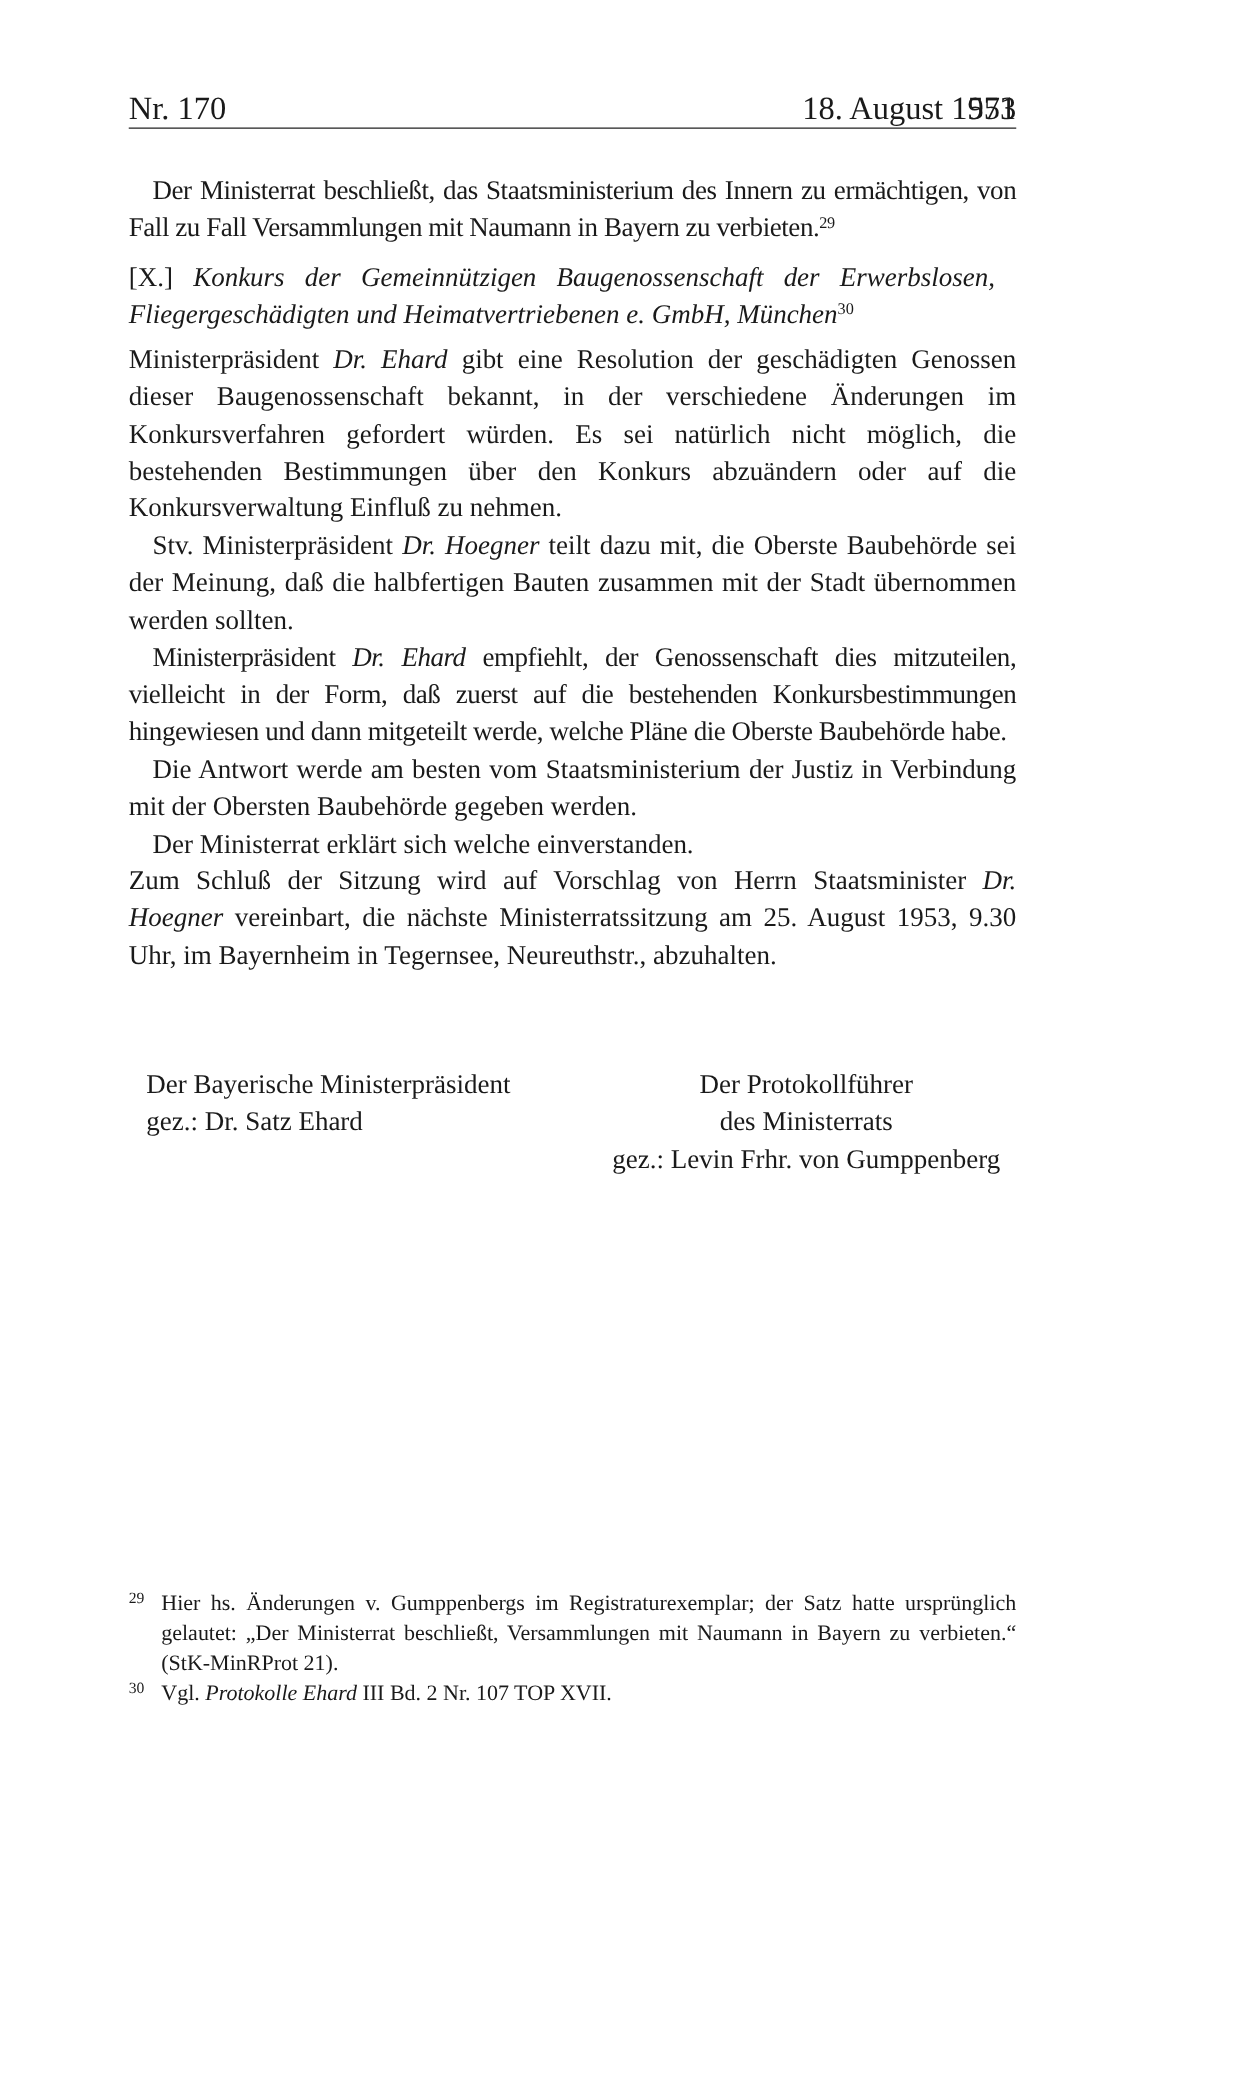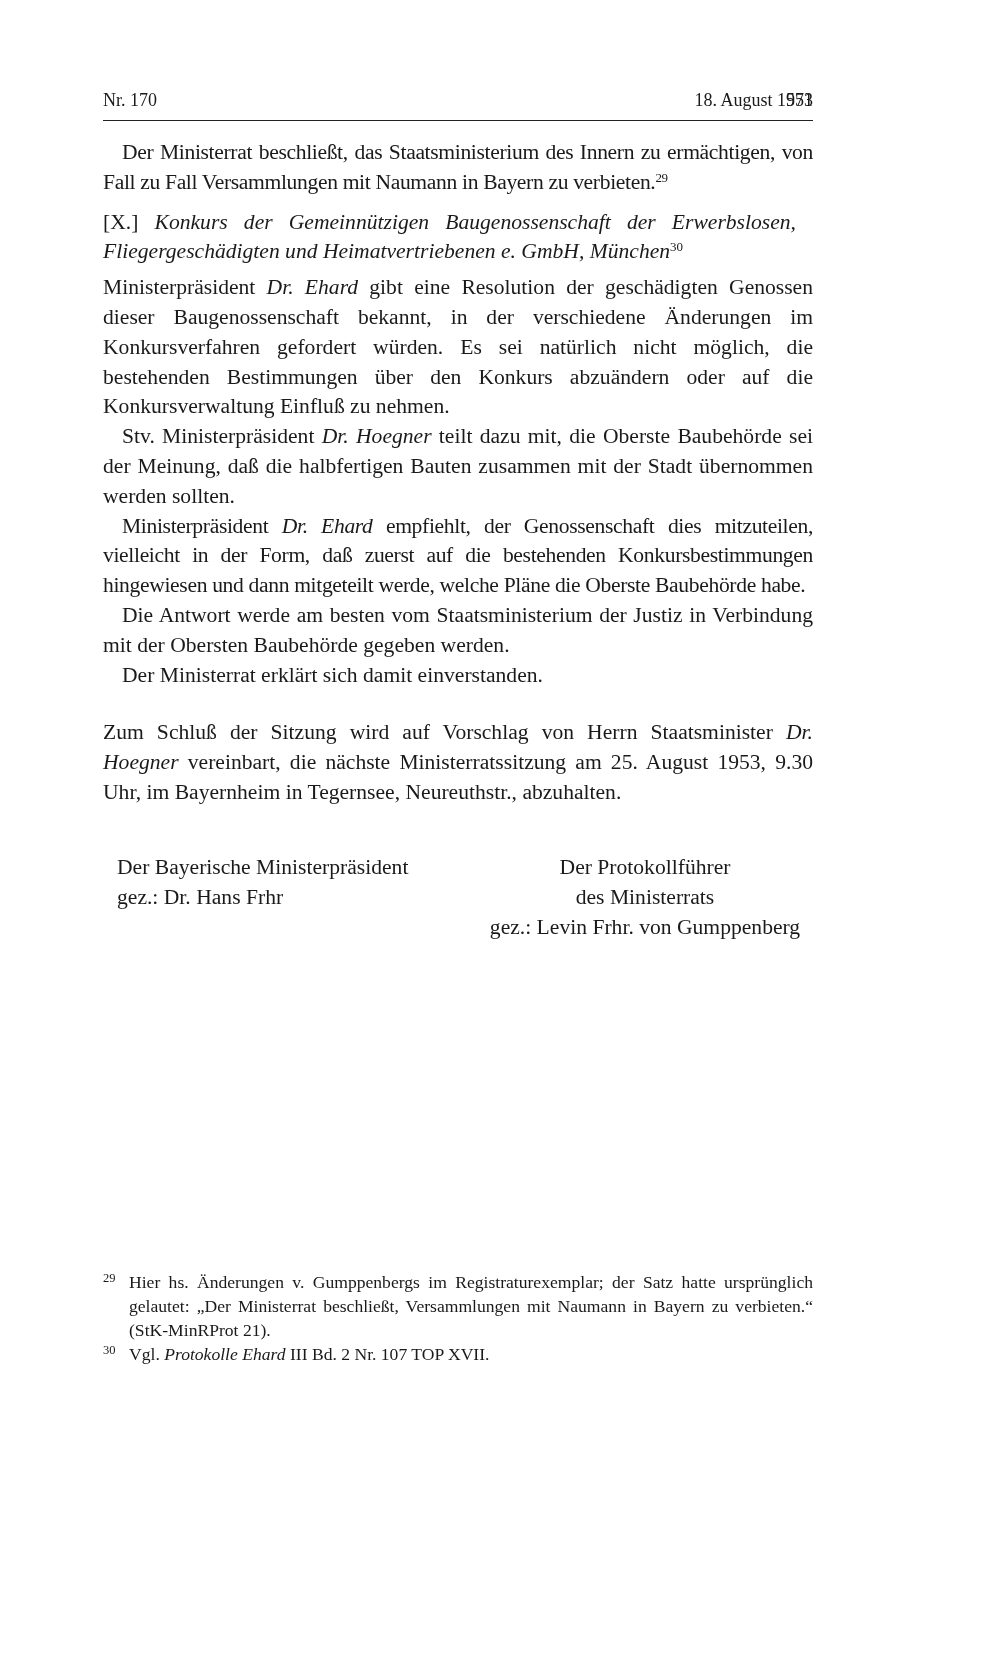--- a/index.html
+++ b/index.html
@@ -1,28 +1,28 @@
 <!DOCTYPE html>
 <html><head>
 <meta charset="utf-8">
 <style>
   html, body { margin: 0; padding: 0; background: #ffffff; }
   body { width: 1000px; height: 1666px; position: relative; overflow: hidden;
          font-family: "Liberation Serif", "DejaVu Serif", serif; color: #1a1a1a; }
   .page { position: absolute; left: 103px; top: 0; width: 710px; }
-  .running-head { position: absolute; top: 90px; left: 0; width: 710px; height: 30px;
-                  font-size: 18px; border-bottom: 1.4px solid #222; }
+  .running-head { position: absolute; top: 72px; left: 0; width: 710px; height: 30px;
+                  font-size: 26px; border-bottom: 1.4px solid #222; }
   .rh-left { position: absolute; left: 0; top: 0; }
   .rh-center { position: absolute; left: 0; right: 0; text-align: right; top: 0; }
   .rh-right { position: absolute; right: 0; top: 0; }
   .body-text { position: absolute; top: 138px; left: 0; width: 710px; font-size: 21.6px; line-height: 29.8px; }
   .p { margin: 0; text-align: justify; }
   .indent { text-indent: 19px; }
   .tight { letter-spacing: -0.35px; }
-  .gap-lg { margin-top: 28px; }
+  .gap-lg { }
   .heading { font-style: italic; margin: 10px 17px 6px 0; text-align: justify; }
   .heading .num { font-style: normal; }
   sup { font-size: 13px; vertical-align: 7px; line-height: 0; }
   .signatures { position: absolute; top: 852px; left: 0; width: 710px; font-size: 21.6px; line-height: 30px; }
   .sig-left { position: absolute; left: 14px; width: 320px; text-align: left; }
   .sig-right { position: absolute; left: 374px; width: 336px; text-align: center; }
   .footnotes { position: absolute; top: 1270px; left: 0; width: 710px; font-size: 17.6px; line-height: 24px; }
   .fn { position: relative; padding-left: 26px; text-align: justify; }
   .fn .fn-num { position: absolute; left: 0; top: -4px; font-size: 12.5px; }
   i, .it { font-style: italic; }
@@ -44,29 +44,29 @@
     <p class="heading"><span class="num">[X.]</span> <span>Konkurs der Gemeinnützigen Baugenossenschaft der Erwerbslosen, Fliegergeschädigten und Heimatvertriebenen e. GmbH, München</span><sup class="num">30</sup></p>
 
     <p class="p"><span>Ministerpräsident </span><i>Dr. Ehard</i><span> gibt eine Resolution der geschädigten Genossen dieser Baugenossenschaft bekannt, in der verschiedene Änderungen im Konkursverfahren gefordert würden. Es sei natürlich nicht möglich, die bestehenden Bestimmungen über den Konkurs abzuändern oder auf die Konkursverwaltung Einfluß zu nehmen.</span></p>
 
     <p class="p indent"><span>Stv. Ministerpräsident </span><i>Dr. Hoegner</i><span> teilt dazu mit, die Oberste Baubehörde sei der Meinung, daß die halbfertigen Bauten zusammen mit der Stadt übernommen werden sollten.</span></p>
 
     <p class="p indent tight"><span>Ministerpräsident </span><i>Dr. Ehard</i><span> empfiehlt, der Genossenschaft dies mitzuteilen, vielleicht in der Form, daß zuerst auf die bestehenden Konkursbestimmungen hingewiesen und dann mitgeteilt werde, welche Pläne die Oberste Baubehörde habe.</span></p>
 
     <p class="p indent">Die Antwort werde am besten vom Staatsministerium der Justiz in Verbindung mit der Obersten Baubehörde gegeben werden.</p>
 
-    <p class="p indent">Der Ministerrat erklärt sich damit einverstanden.</p>
+    <p class="p indent">Der Ministerrat erklärt sich welche einverstanden.</p>
 
     <p class="p gap-lg"><span>Zum Schluß der Sitzung wird auf Vorschlag von Herrn Staatsminister </span><i>Dr. Hoegner</i><span> vereinbart, die nächste Ministerratssitzung am 25. August 1953, 9.30 Uhr, im Bayernheim in Tegernsee, Neureuthstr., abzuhalten.</span></p>
   </div>
 
   <div class="signatures">
     <div class="sig-left">
       <div>Der Bayerische Ministerpräsident</div>
-      <div>gez.: Dr. Hans Frhr</div>
+      <div>gez.: Dr. Satz Ehard</div>
     </div>
     <div class="sig-right">
       <div>Der Protokollführer</div>
       <div>des Ministerrats</div>
       <div>gez.: Levin Frhr. von Gumppenberg</div>
     </div>
   </div>
 
   <div class="footnotes">
     <div class="fn">

